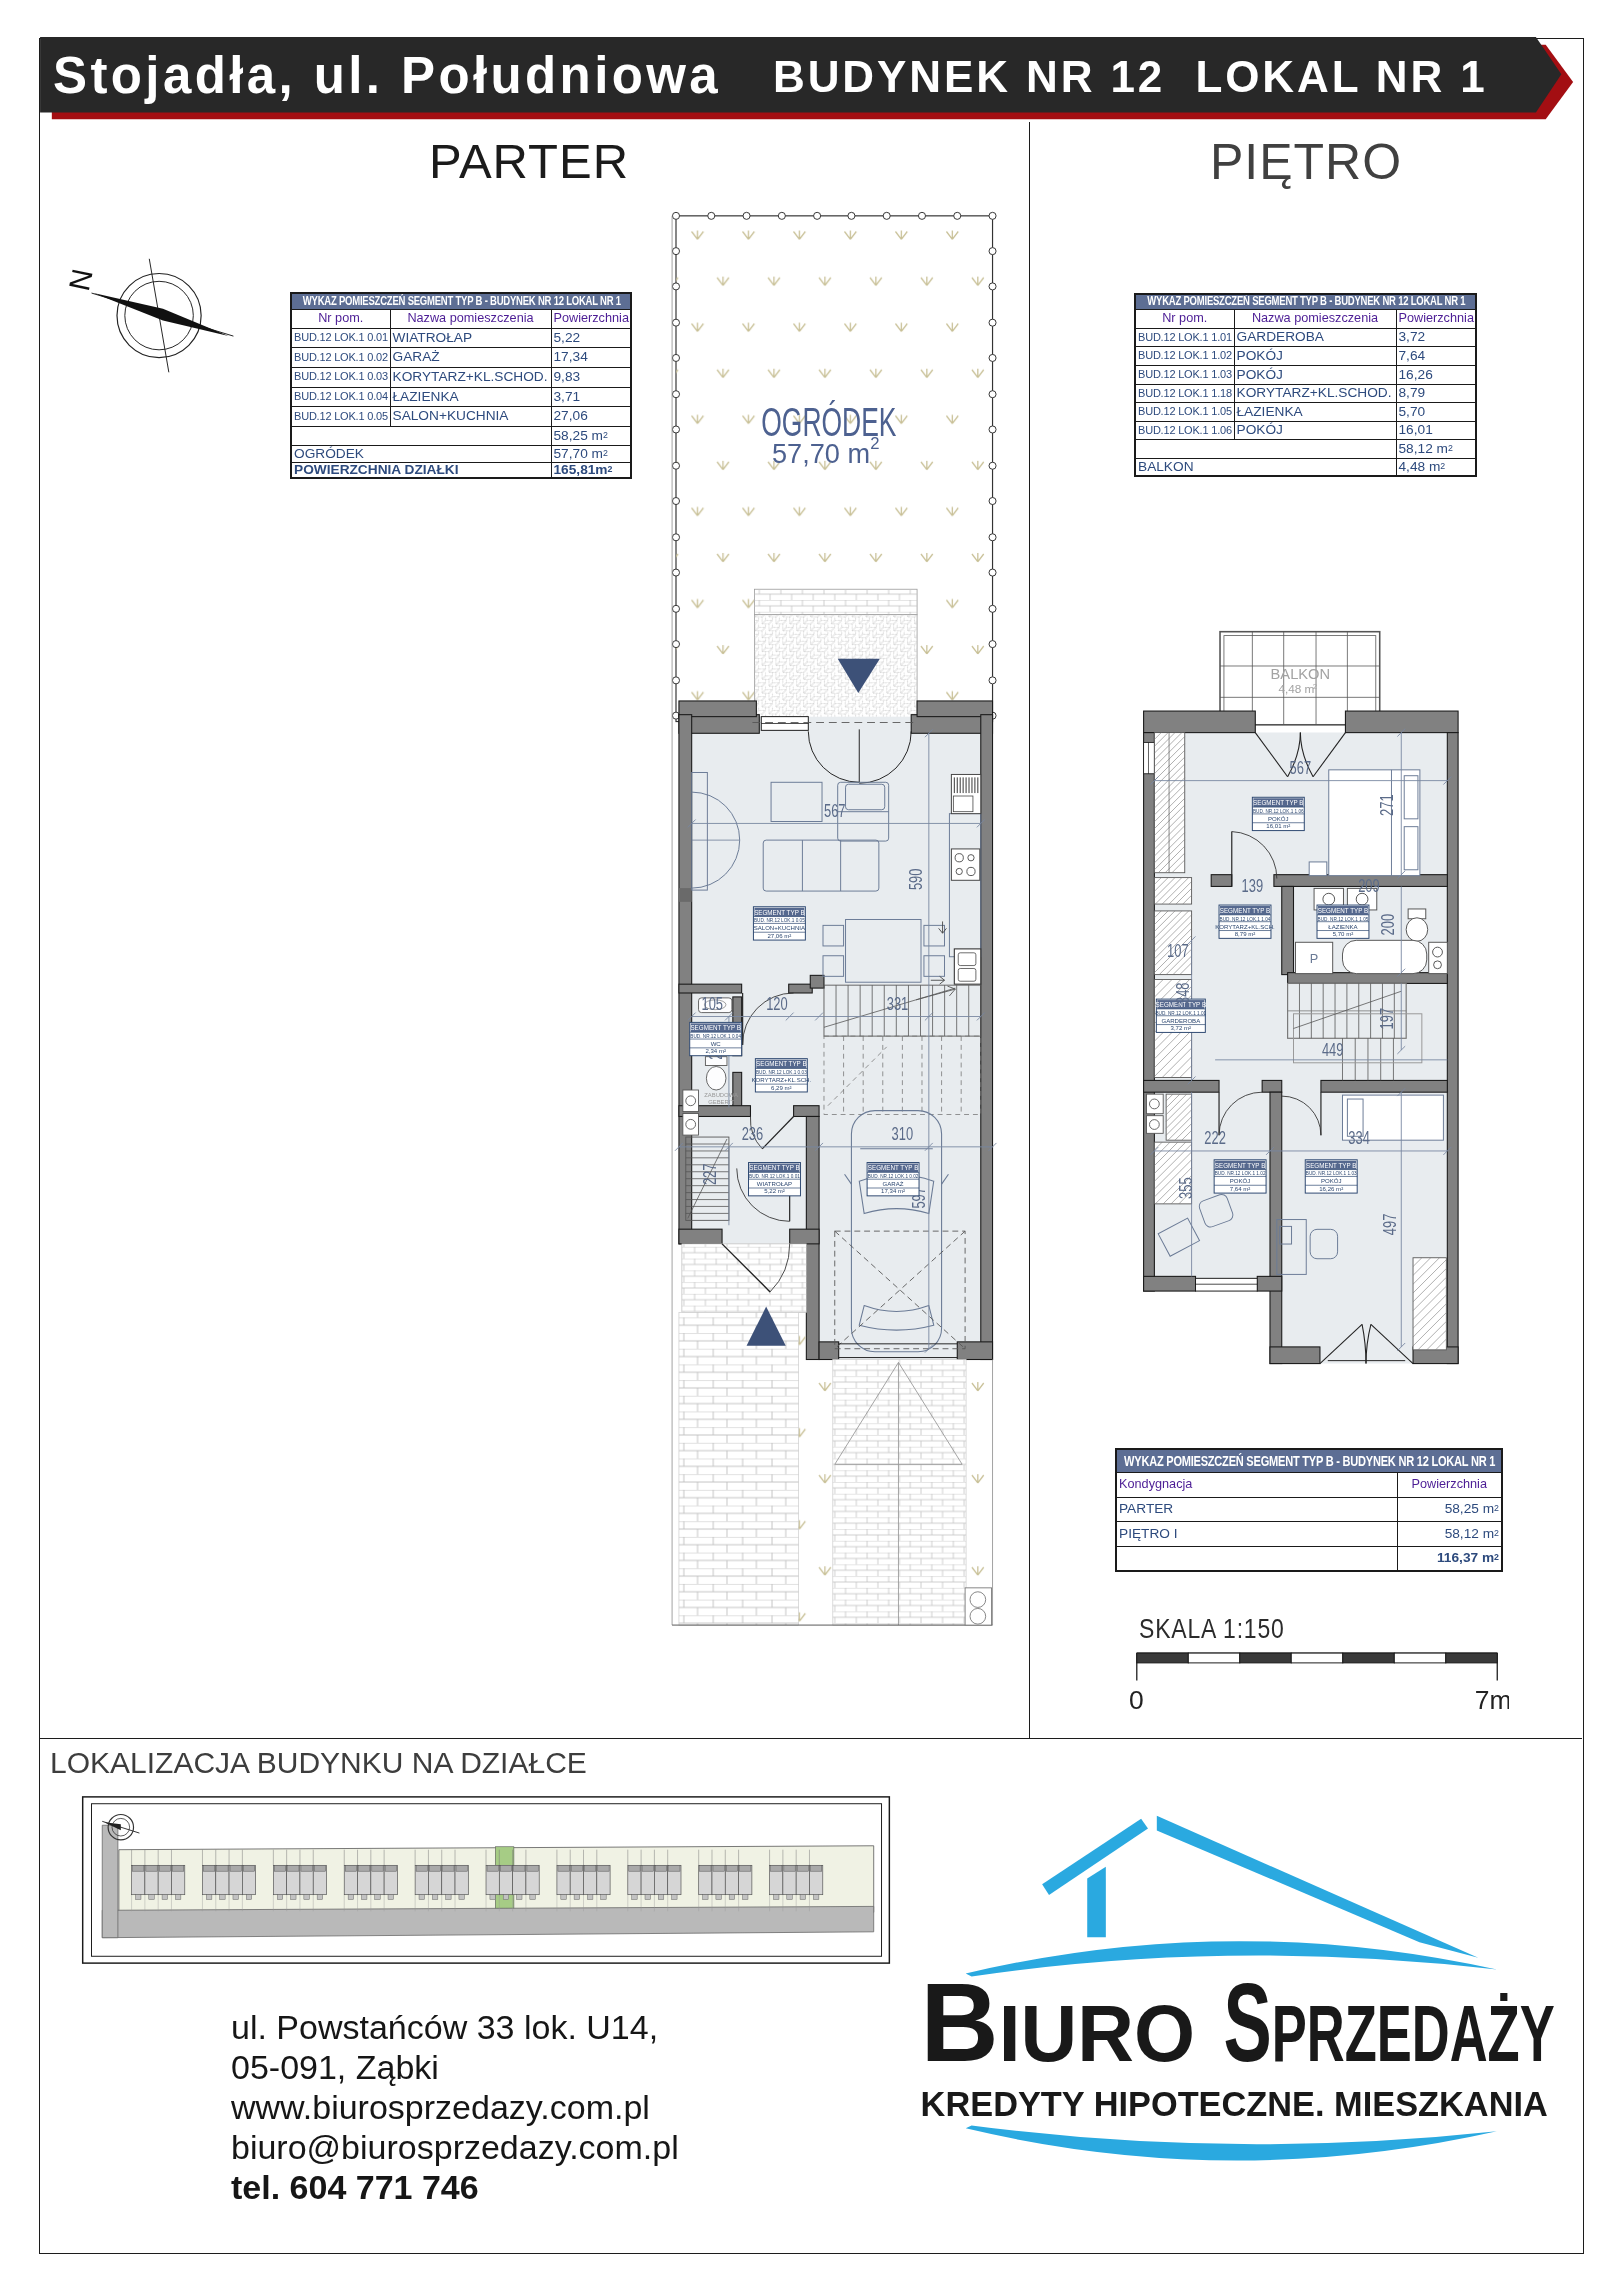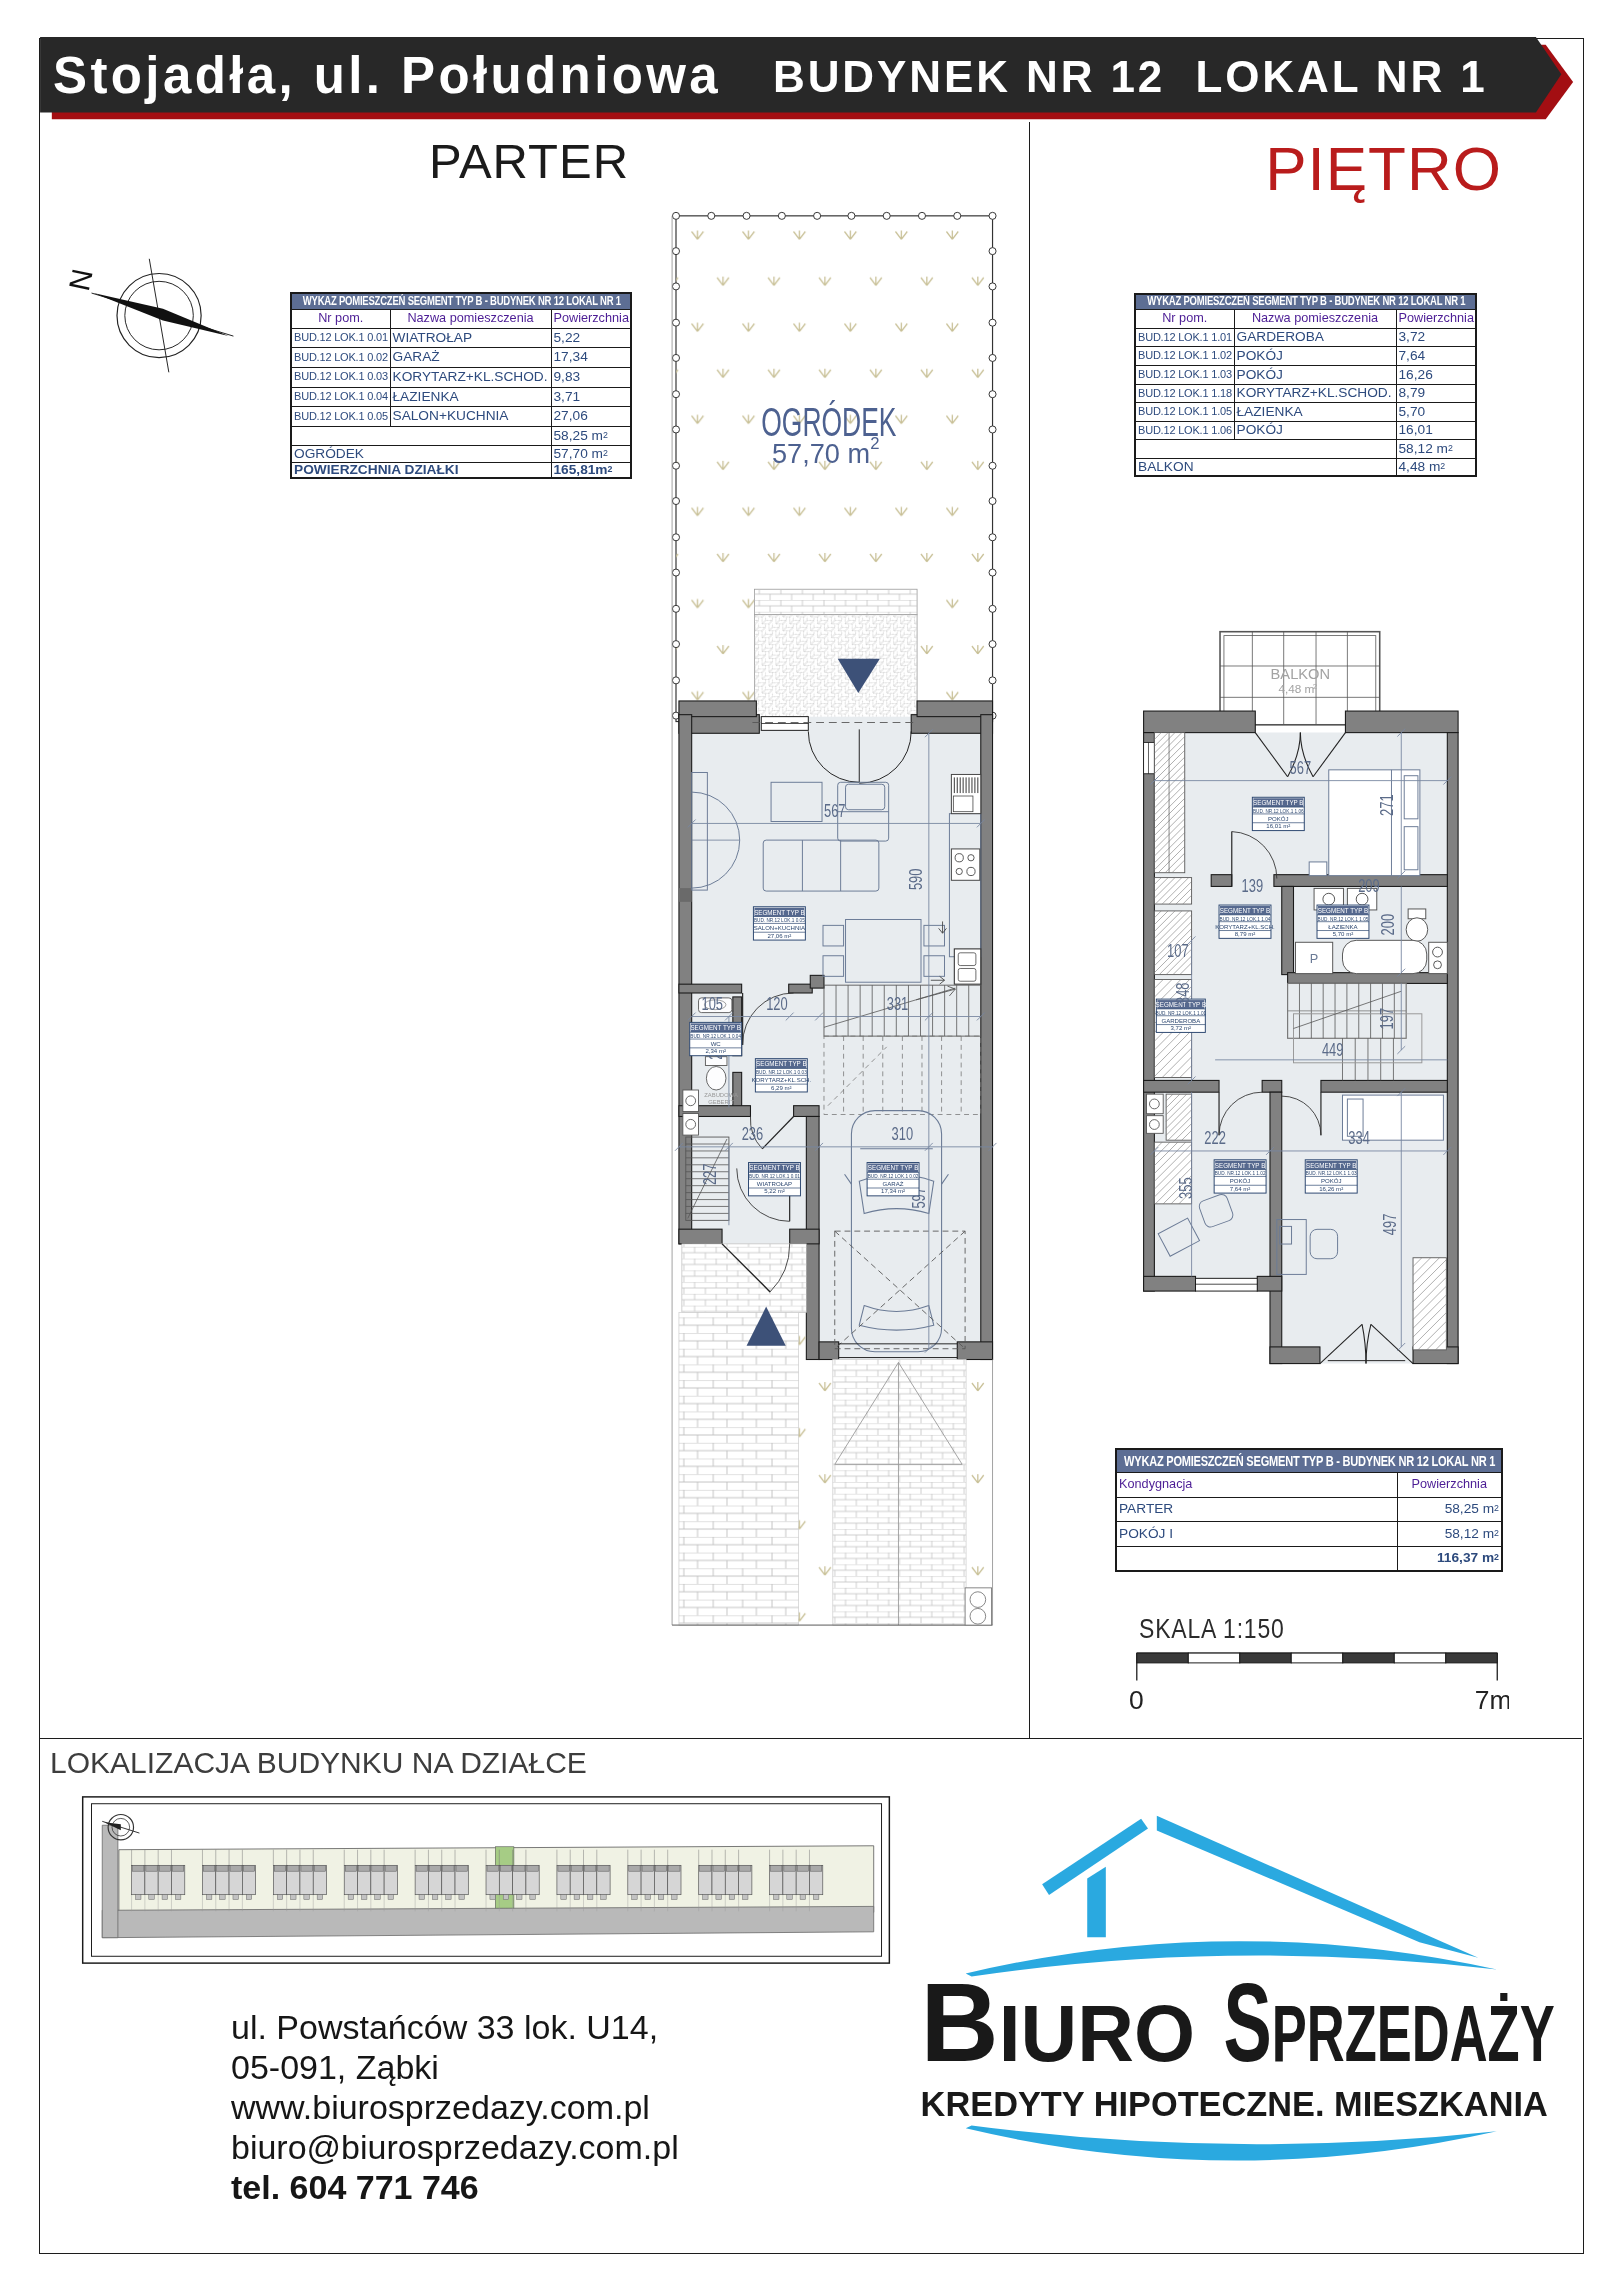--- a/index.html
+++ b/index.html
@@ -21,21 +21,21 @@
 <polygon points="12,8 1538,8 1566,46 1538,84 12,84" fill="#a30e12"></polygon>
 <polygon points="0,0 1528,0 1554,38 1528,77 0,77" fill="#282828"></polygon>
 </svg>
 
 <div class="abs" style="left:53px;top:46px;width:745px;font-size:51px;font-weight:bold;color:#fff;letter-spacing:3.4px">Stojadła, ul. Południowa</div>
 
 <div class="abs" style="left:773px;top:52px;width:765px;font-size:44px;font-weight:bold;color:#fff;letter-spacing:2.9px">BUDYNEK NR 12&nbsp; LOKAL NR 1</div>
 
 <div class="abs" style="left:333px;top:133px;width:392px;text-align:center;font-size:49px;color:#1b1b1b;letter-spacing:1px">PARTER</div>
 
-<div class="abs" style="left:1110px;top:133px;width:392px;text-align:right;font-size:62px;color:#b91c1c;letter-spacing:1px">PIĘTRO</div>
+<div class="abs" style="left:1110px;top:133px;width:392px;text-align:center;font-size:50px;color:#404040;letter-spacing:1px">PIĘTRO</div>
 
 <svg class="abs" style="left:54px;top:250px" width="216" height="137" viewBox="55 255 220 140">
 <circle cx="162" cy="322" r="43" fill="none" stroke="#222" stroke-width="1.2"></circle>
 <circle cx="162" cy="322" r="35" fill="none" stroke="#222" stroke-width="1"></circle>
 <line x1="93" y1="299" x2="238" y2="343" stroke="#222" stroke-width="1"></line>
 <line x1="152" y1="264" x2="172" y2="380" stroke="#222" stroke-width="1"></line>
 <polygon points="95,299 166,315 233,343 166,327" fill="#111"></polygon>
 <text x="80" y="306" font-size="30" fill="#111" font-family="Liberation Sans" transform="rotate(-78 80 296)">N</text>
 </svg>
 
@@ -167,21 +167,21 @@
       </tr>
 <tr style="height:24.5px">
         <td class="ch" style="text-align:left">Kondygnacja</td>
         <td class="ch" style="text-align:center">Powierzchnia</td>
       </tr>
 <tr style="height:24.5px">
         <td>PARTER</td>
         <td style="text-align:right">58,25 m<sup>2</sup></td>
       </tr>
 <tr style="height:24.5px">
-        <td>POKÓJ I</td>
+        <td>PIĘTRO I</td>
         <td style="text-align:right">58,12 m<sup>2</sup></td>
       </tr>
 <tr style="height:24.5px">
         <td></td>
         <td style="text-align:right;font-weight:bold">116,37 m<sup>2</sup></td>
       </tr>
 </tbody>
   </table>
 
 <div class="abs" style="left:1139px;top:1613px;font-size:28px;color:#2b2b2b;letter-spacing:1px;transform:scaleX(.82);transform-origin:0 50%">SKALA 1:150</div>

